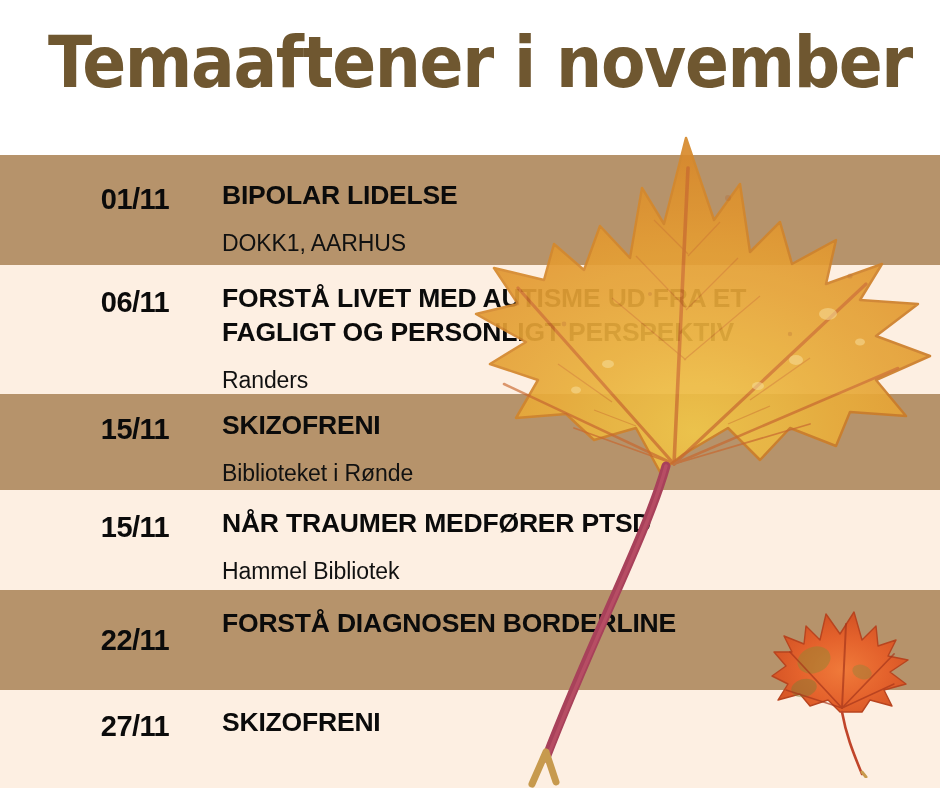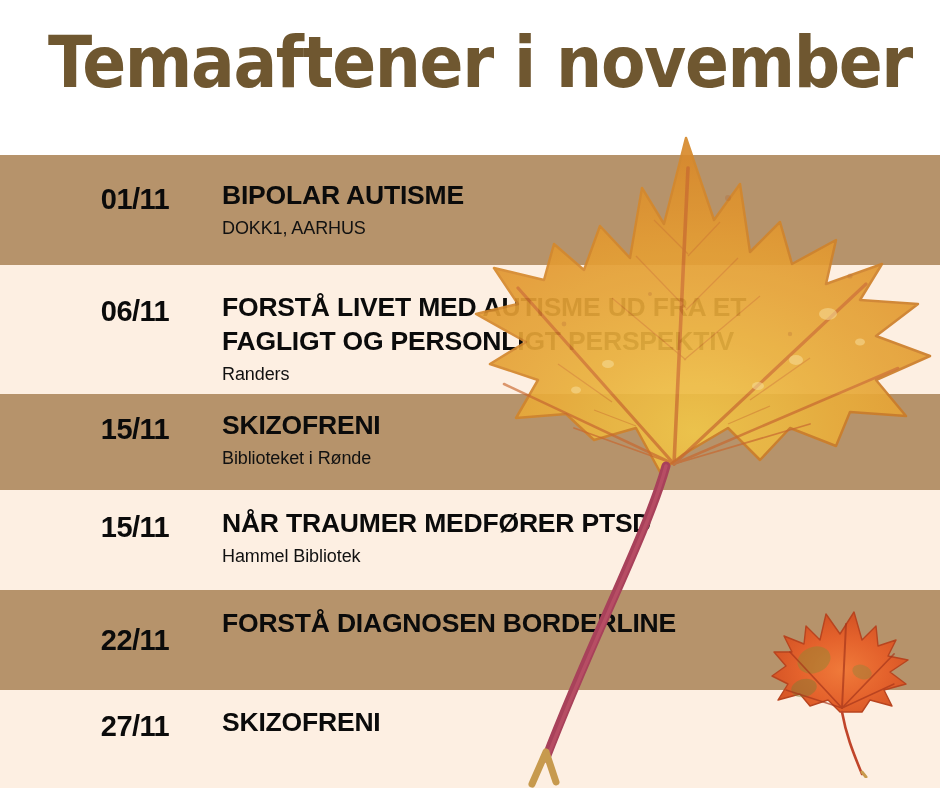--- a/index.html
+++ b/index.html
@@ -80,25 +80,25 @@
     font-weight: 700;
     font-size: 26.5px;
     letter-spacing: -0.2px;
     line-height: 1.28;
     color: #0b0b0b;
     white-space: pre-line;
   }
   .row-venue {
     font-family: "Liberation Sans", sans-serif;
     font-weight: 400;
-    font-size: 18px;
+    font-size: 23px;
     letter-spacing: -0.1px;
     line-height: 1.25;
     color: #111111;
-    margin-top: 4px;
+    margin-top: 16px;
     white-space: nowrap;
   }
 
   
   #leaf-layer {
     position: absolute;
     left: 0; top: 0;
     width: 940px; height: 788px;
     z-index: 3;
     pointer-events: none;
@@ -134,26 +134,26 @@
   <div class="band brown" style="top:155px;height:110px;"></div>
   <div class="band cream" style="top:265px;height:129px;"></div>
   <div class="band brown" style="top:394px;height:96px;"></div>
   <div class="band cream" style="top:490px;height:100px;"></div>
   <div class="band brown" style="top:590px;height:100px;"></div>
   <div class="band cream" style="top:690px;height:98px;"></div>
 
   <div class="row" style="top:155px;height:110px;">
     <div class="row-date" style="top:28px;">01/11</div>
     <div class="row-body" style="top:24px;">
-      <div class="row-title">BIPOLAR AUTISME</div>
+      <div class="row-title">BIPOLAR LIDELSE</div>
       <div class="row-venue">DOKK1, AARHUS</div>
     </div>
   </div>
 
-  <div class="row" style="top:275px;height:129px;">
+  <div class="row" style="top:266px;height:129px;">
     <div class="row-date" style="top:20px;">06/11</div>
     <div class="row-body" style="top:16px;">
       <div class="row-title">FORSTÅ LIVET MED AUTISME UD FRA ET
 FAGLIGT OG PERSONLIGT PERSPEKTIV</div>
       <div class="row-venue">Randers</div>
     </div>
   </div>
 
   <div class="row" style="top:394px;height:96px;">
     <div class="row-date" style="top:19px;">15/11</div>

